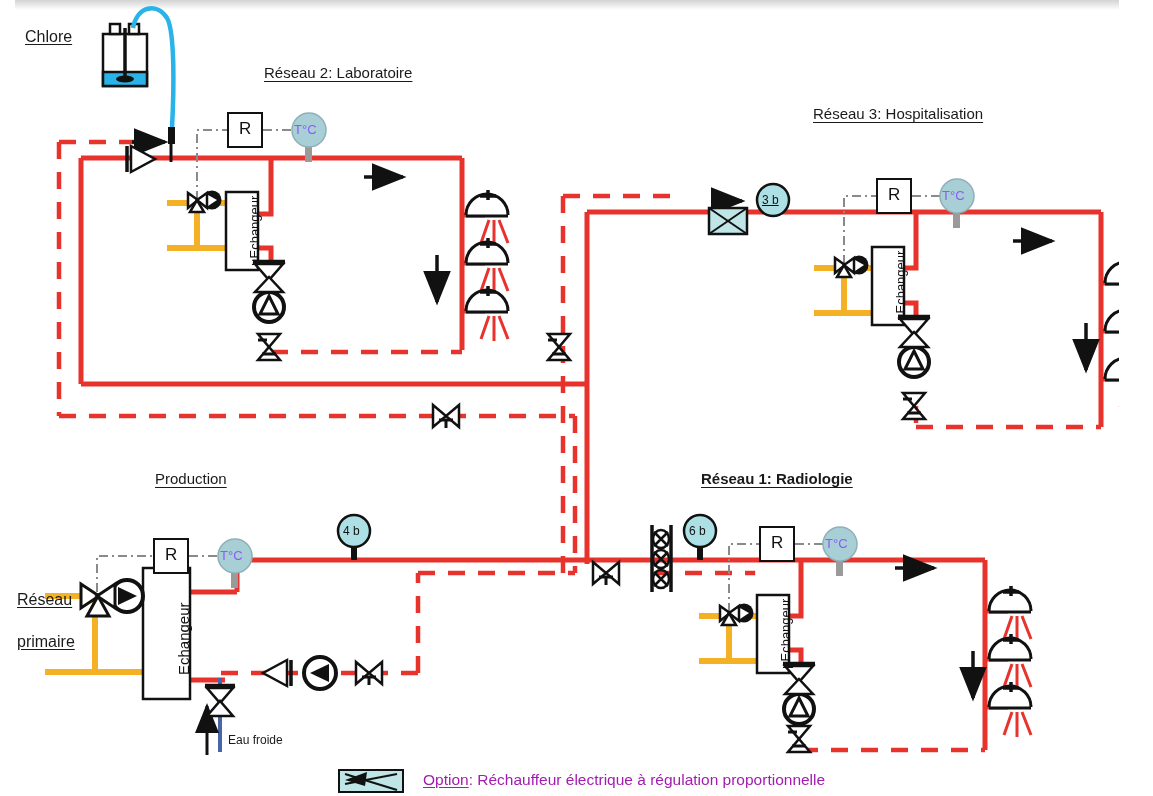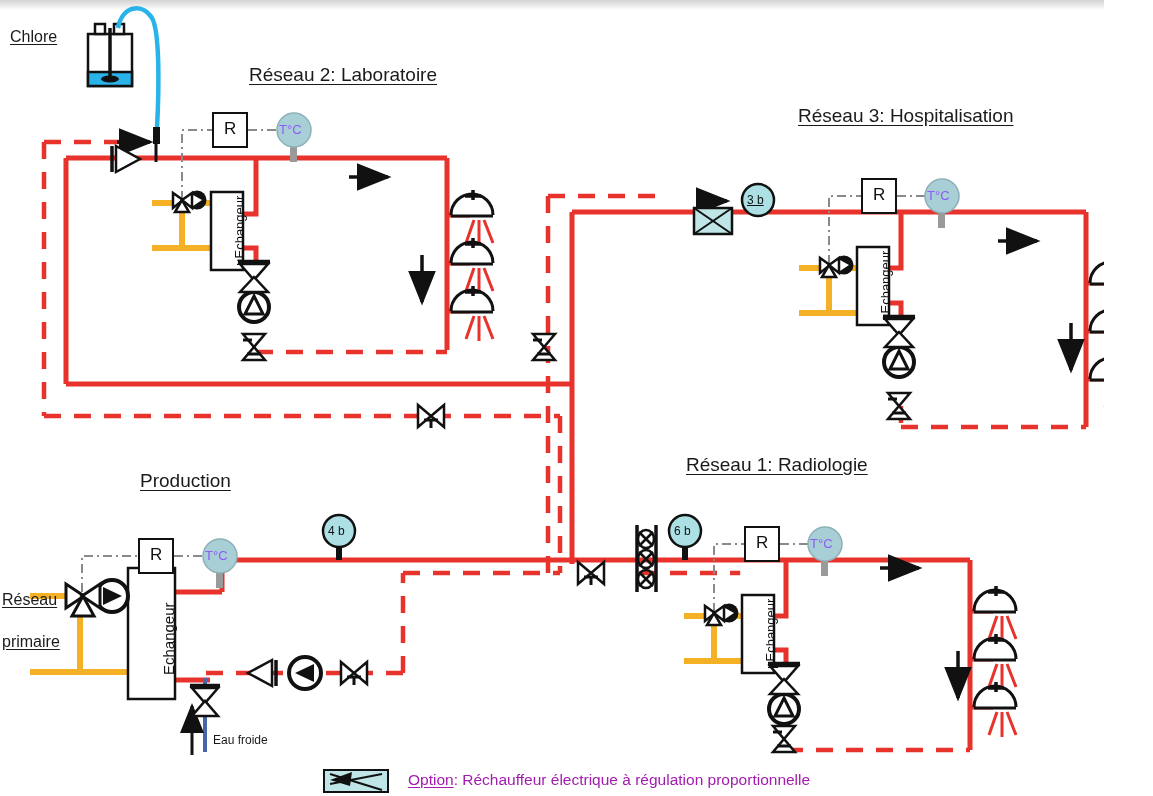--- a/index.html
+++ b/index.html
@@ -1,22 +1,22 @@
 <!DOCTYPE html>
 <html><head>
 <meta charset="utf-8">
 <title>Schéma réseaux ECS</title>
 <style>
   html,body{margin:0;padding:0;background:#ffffff;}
   body{font-family:"Liberation Sans", sans-serif;}
-  #stage{position:relative;width:1104px;height:796px;background:#ffffff;overflow:hidden;}
+  #stage{position:relative;width:1104px;height:796px;background:#ffffff;overflow:hidden;margin-left:15px;}
   .topbar{position:absolute;left:0;top:0;width:1153px;height:10px;
           background:linear-gradient(to bottom,#d4d4d4 0%,#e4e4e4 40%,#f4f4f4 75%,#ffffff 100%);}
   svg.layer{position:absolute;left:0;top:0;width:1153px;height:796px;}
-  .ttl{position:absolute;font-size:19px;color:#1a1a1a;white-space:nowrap;
+  .ttl{position:absolute;font-size:15px;color:#1a1a1a;white-space:nowrap;
        text-decoration:underline;text-underline-offset:3px;}
   .lbl{position:absolute;font-size:12px;color:#1a1a1a;white-space:nowrap;}
   .lblu{position:absolute;font-size:16px;color:#1a1a1a;white-space:nowrap;
         text-decoration:underline;text-underline-offset:2px;}
   .gnum{position:absolute;font-size:12px;color:#111;white-space:nowrap;}
   .rbox{position:absolute;font-size:17px;color:#111;}
   .tdeg{position:absolute;font-size:13px;color:#8b5cf6;white-space:nowrap;}
   .exch-v{position:absolute;font-size:13px;color:#111;white-space:nowrap;
           transform:rotate(-90deg);transform-origin:left top;}
   .legtxt{position:absolute;font-size:15.5px;color:#a21caf;white-space:nowrap;}
@@ -472,21 +472,21 @@
       <path d="M352,772 L330,780 L350,786 z" fill="#111"></path>
     </g>
   </svg>
 
   <div class="lblu" style="left:10px;top:28px;">Chlore</div>
 
   <div class="ttl" style="left:249px;top:64px;">Réseau 2: Laboratoire</div>
 
   <div class="ttl" style="left:798px;top:105px;">Réseau 3: Hospitalisation</div>
 
-  <div class="ttl" style="left:686px;top:454px;">Réseau 1: Radiologie</div>
+  <div class="ttl" style="left:686px;top:470px;font-weight:bold;">Réseau 1: Radiologie</div>
 
   <div class="ttl" style="left:140px;top:470px;">Production</div>
 
   <div class="lblu" style="left:2px;top:591px;">Réseau</div>
   <div class="lblu" style="left:2px;top:633px;">primaire</div>
 
   <div class="lbl" style="left:213px;top:733px;">Eau froide</div>
 
   <div class="rbox" style="left:224px;top:119px;">R</div>
   <div class="rbox" style="left:873px;top:185px;">R</div>

